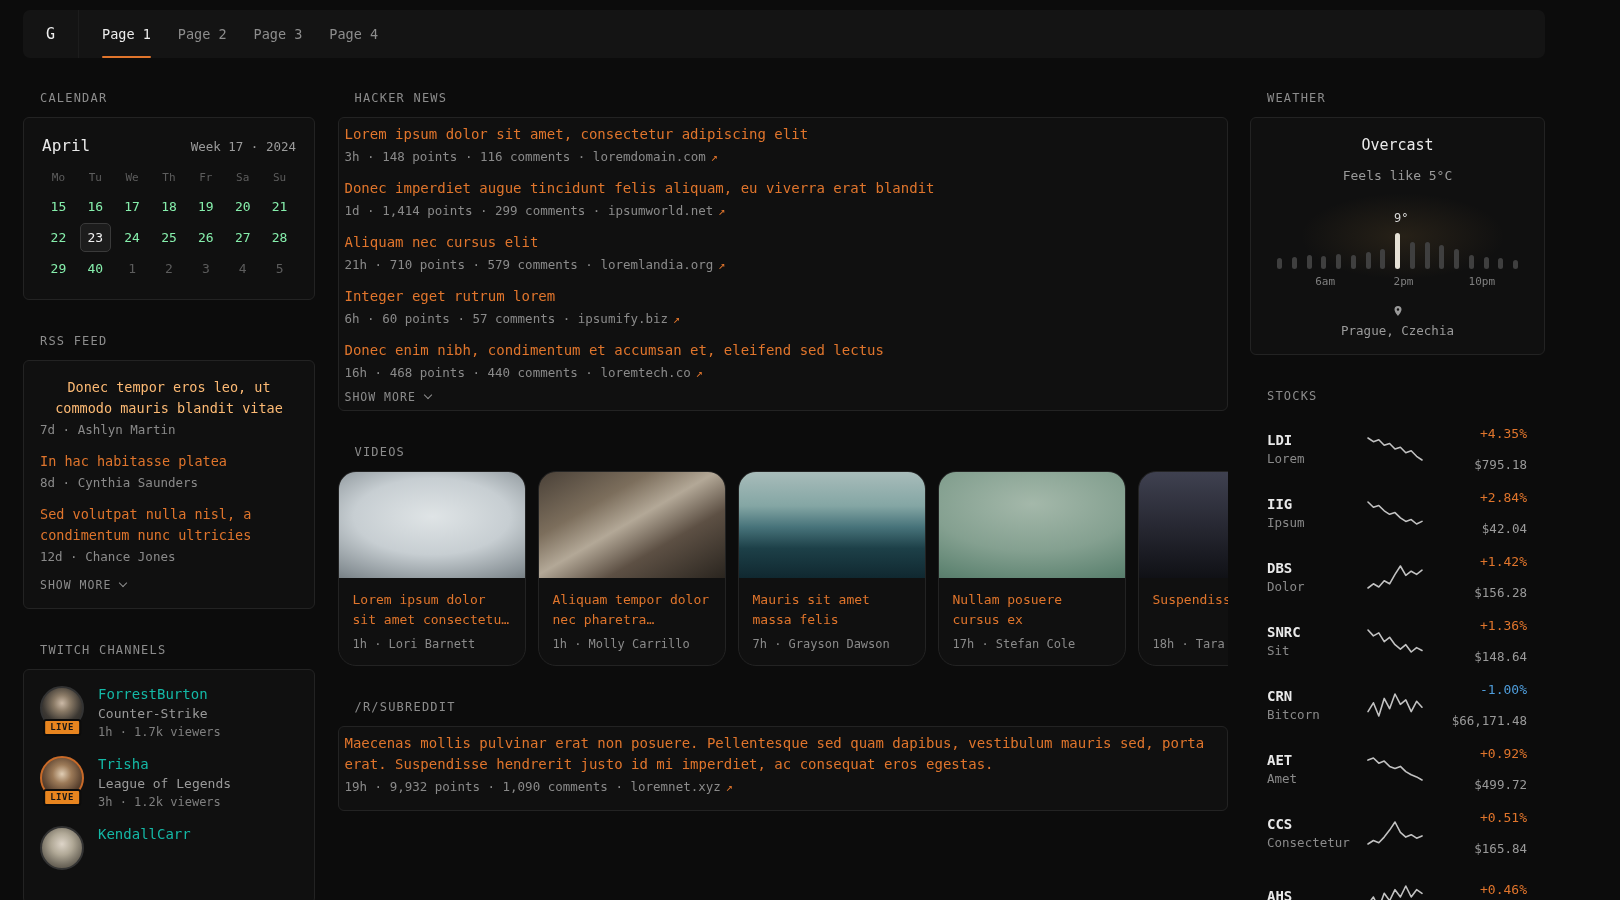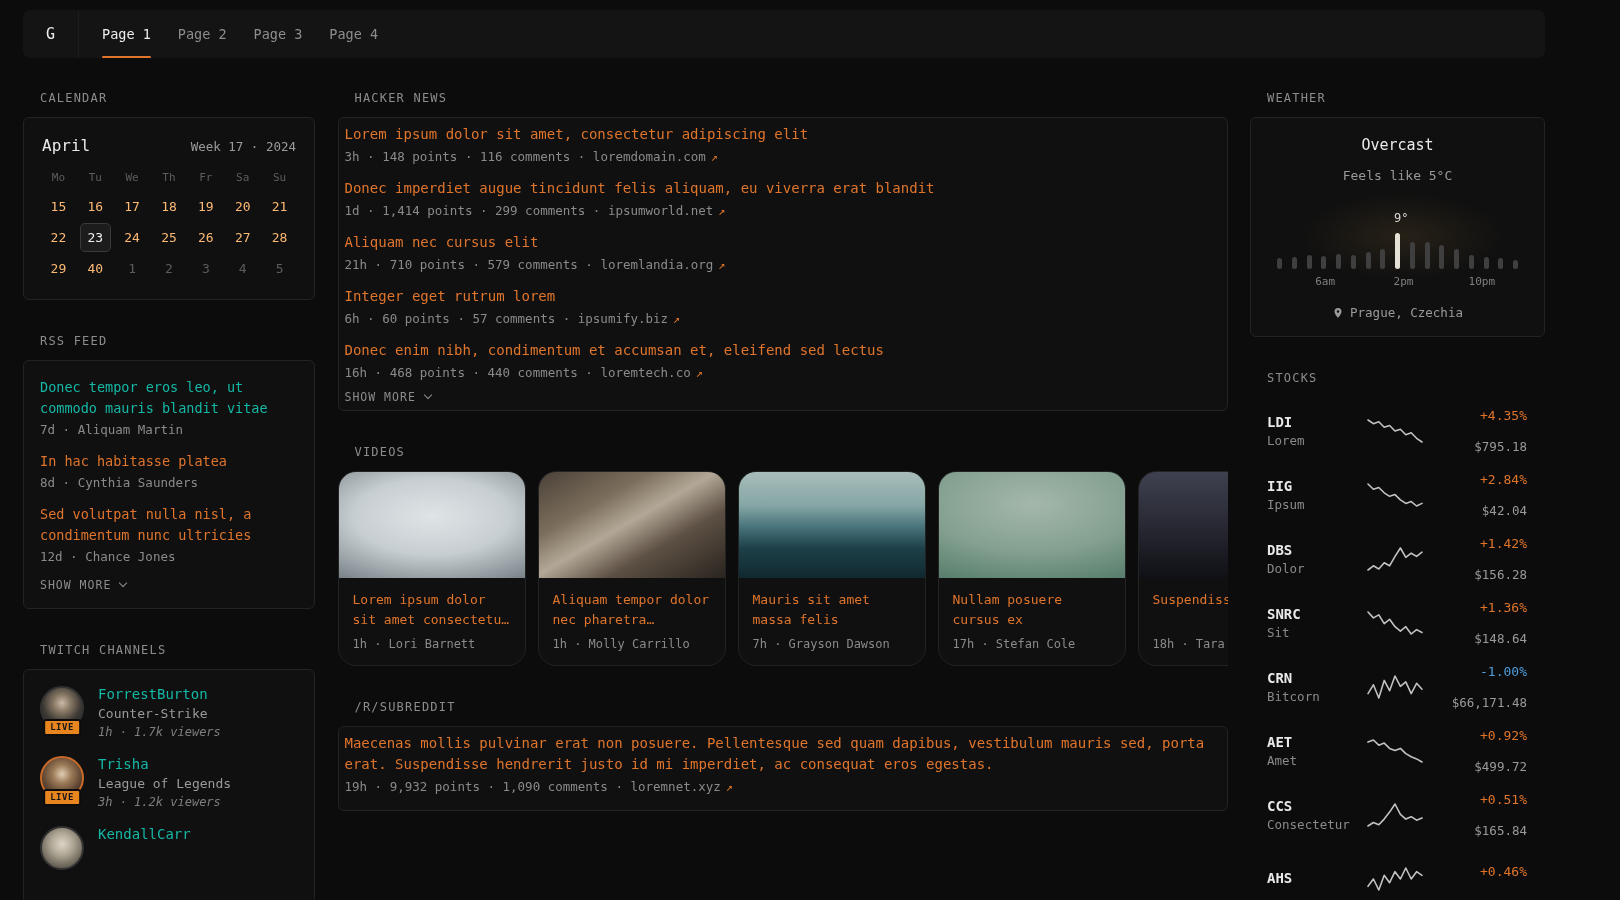--- a/index.html
+++ b/index.html
@@ -27,43 +27,43 @@
   .card-lg { padding:6px; }
 
   
   .cal-head { display:flex; justify-content:space-between; align-items:baseline; padding:2px 2px 0; }
   .cal-month { font-size:16px; color:#e9e9e9; }
   .cal-week { font-size:12.5px; color:#9b9b9b; }
   .cal-grid { display:grid; grid-template-columns:repeat(7,1fr); justify-items:center; row-gap:2px; }
   .cal-dayheads { margin-top:16px; }
   .dayhead { font-size:11px; color:#5d5d5d; }
   .cal-days { margin-top:8px; }
-  .day { font-size:13px; color:#fdba74; width:31px; height:29px; display:flex; align-items:center; justify-content:center; border-radius:5px; border:1px solid transparent; }
+  .day { font-size:13px; color:#86efac; width:31px; height:29px; display:flex; align-items:center; justify-content:center; border-radius:5px; border:1px solid transparent; }
   .day.muted { color:#5c5c5c; }
   .day.today { color:#f0f0f0; background:#1c1c1c; border-color:#3a3a3a; }
 
   
   .feed-item { margin-bottom:14px; }
   .feed-title { display:block; color:var(--accent); font-size:13.5px; line-height:1.55; cursor:pointer; }
-  .feed-item.visited .feed-title { color:#14b8a6; }
+  .feed-item.visited .feed-title { color:#fdba74;text-align:center; }
   .feed-meta { color:#8a8a8a; font-size:12.5px; margin-top:3px; }
   .show-more { display:flex; align-items:center; color:#8c8c8c; font-size:11.5px; letter-spacing:1px; cursor:pointer; margin-top:6px; }
   .chevron { width:6px; height:6px; border-right:1.5px solid #8e8e8e; border-bottom:1.5px solid #8e8e8e; display:inline-block; transform:rotate(45deg); margin-left:9px; position:relative; top:-2px; }
 
   
   .channel { display:flex; gap:14px; margin-bottom:17px; align-items:flex-start; cursor:pointer; }
   .avatar-wrap { position:relative; width:44px; flex:0 0 44px; }
   .avatar { width:44px; height:44px; border-radius:50%; border:2px solid #333; }
   .channel-0 .avatar { background: radial-gradient(circle at 50% 38%, #cbb9a6 0%, #8a7a66 26%, #3c3833 60%, #26231f 100%); }
   .channel-1 .avatar { border-color:#c96a28; background: radial-gradient(circle at 50% 40%, #e0cdb4 0%, #9c7a58 30%, #58402e 65%, #33261c 100%); }
   .channel-2 .avatar { background: radial-gradient(circle at 50% 40%, #ddd4c8 0%, #b0a896 35%, #6e685c 70%, #3c382f 100%); }
   .live-badge { position:absolute; left:50%; transform:translateX(-50%); bottom:-6px; background:var(--live); color:#171717; font-size:9px; font-weight:bold; letter-spacing:.5px; padding:1.5px 5px; border-radius:3px; border:2px solid #0c0c0c; }
   .channel-name { color:#14b8a6; font-size:14px; }
   .channel-game { color:#9a9a9a; font-size:13px; margin-top:4px; }
-  .channel-meta { color:#7f7f7f; font-size:12px; margin-top:4px;font-style:italic; }
+  .channel-meta { color:#7f7f7f; font-size:12px; margin-top:4px; }
 
   
   .story { margin-bottom:14px; }
   .story:last-child { margin-bottom:10px; }
   .story-title { display:block; color:var(--accent); font-size:14px; line-height:1.5; cursor:pointer; }
   .story-meta { color:#8a8a8a; font-size:12.5px; margin-top:4px; }
   .domain-link { color:#8a8a8a; cursor:pointer; }
   .ext-arrow { color:var(--accent); margin-left:5px; font-size:12px; }
 
   
@@ -84,21 +84,21 @@
   .weather-condition { color:#ececec; font-size:15px; }
   .weather-feels { color:#9a9a9a; font-size:13px; margin-top:14px; }
   .weather-chart { position:relative; height:96px; margin-top:10px;
     background: radial-gradient(55% 62% at 52% 45%, rgba(150,115,60,.17), rgba(0,0,0,0) 72%); }
   .peak-label { position:absolute; top:18px; left:51.5%; transform:translateX(-50%); color:#d8d8d8; font-size:12px; }
   .wbars { position:absolute; left:8px; right:8px; bottom:20px; height:46px; display:flex; align-items:flex-end; justify-content:space-between; }
   .wbar { width:5px; border-radius:2.5px; background:#3f3f3f; }
   .wbar.hl { background:#e6e1d6; }
   .time-labels { position:absolute; left:8px; right:8px; bottom:0; height:14px; color:#7f7f7f; font-size:11px; }
   .time-labels span { position:absolute; transform:translateX(-50%); white-space:nowrap; }
-  .weather-location { margin-top:16px; color:#9a9a9a; font-size:12.5px; display:flex; align-items:center; justify-content:center; gap:6px; }
+  .weather-location { margin-top:16px; color:#9a9a9a; font-size:12.5px; display:flex; align-items:center; justify-content:center; gap:6px;flex-direction:column; }
   .pin { width:12px; height:12px; fill:#9a9a9a; flex:0 0 12px; }
 
   
   .stock-list { padding:2px 18px 0 17px; }
   .stock-row { display:flex; align-items:center; height:64px; cursor:pointer; }
   .stock-id { width:96px; }
   .stock-symbol { color:#e9e9e9; font-size:14px; font-weight:bold; }
   .stock-name { color:#8a8a8a; font-size:12.5px; margin-top:3px; }
   .spark-wrap { flex:1; display:flex; justify-content:center; }
   .spark { width:64px; height:28px; overflow:visible; }
@@ -169,21 +169,21 @@
             </div>
         </div>
       </section>
 
       <section class="widget">
         <h2 class="widget-title">RSS FEED</h2>
         <div class="card">
           <div>
               <article class="feed-item visited">
     <a class="feed-title">Donec tempor eros leo, ut commodo mauris blandit vitae</a>
-    <div class="feed-meta">7d · Aliquam Martin</div>
+    <div class="feed-meta">7d · Ashlyn Martin</div>
   </article>
               <article class="feed-item">
     <a class="feed-title">In hac habitasse platea</a>
     <div class="feed-meta">8d · Cynthia Saunders</div>
   </article>
               <article class="feed-item">
     <a class="feed-title">Sed volutpat nulla nisl, a condimentum nunc ultricies</a>
     <div class="feed-meta">12d · Chance Jones</div>
   </article>
             </div>

